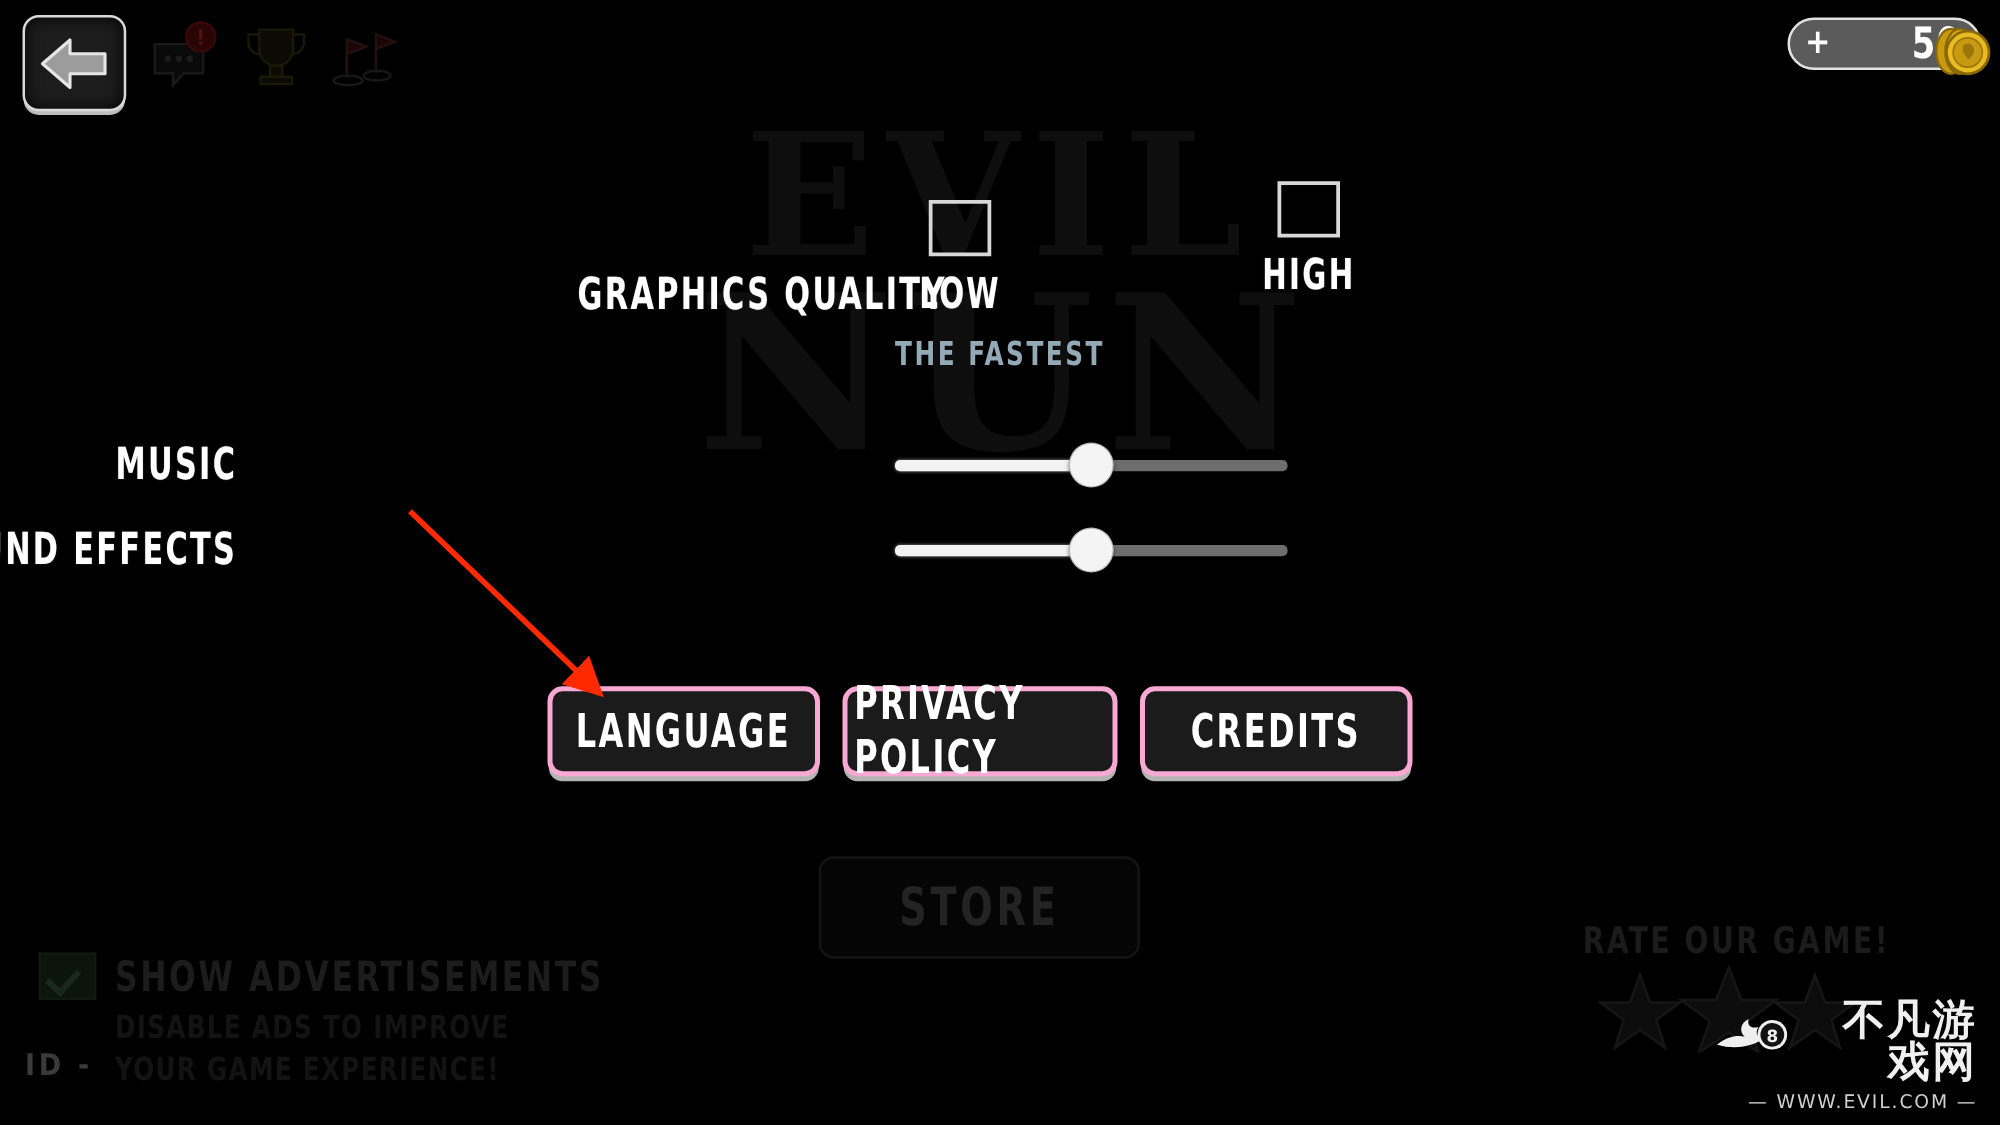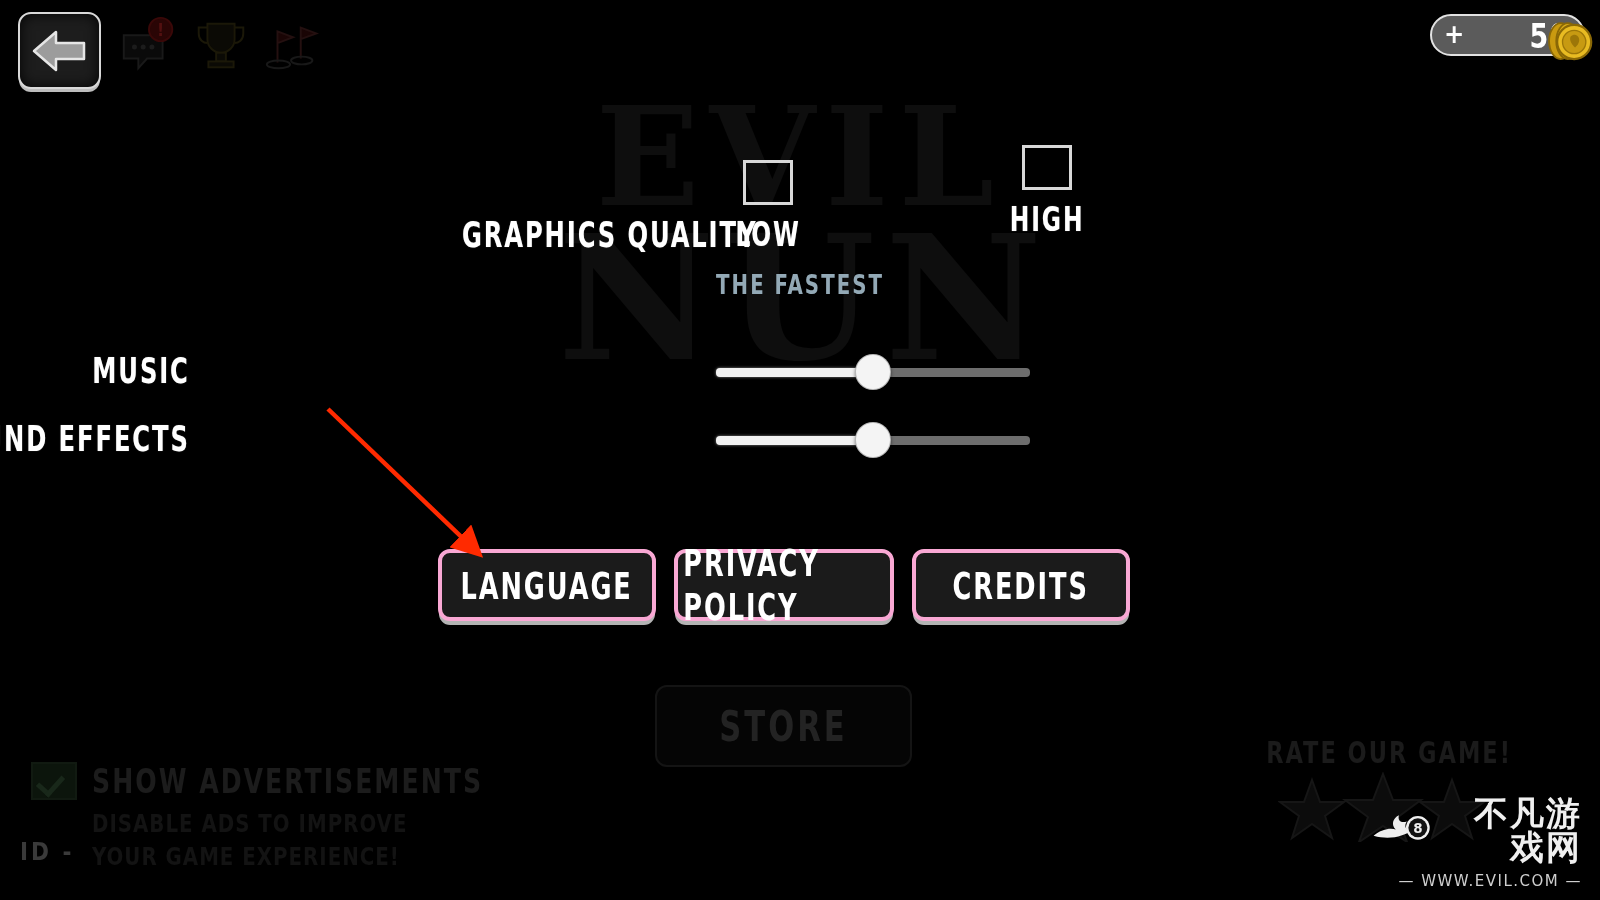--- a/index.html
+++ b/index.html
@@ -148,21 +148,21 @@
   #rateLabel{ position:absolute; right:88px; top:738px; color:#1b1b1b;
               font-size:25px; font-weight:700; letter-spacing:2px; transform:scaleY(1.18); }
   #rateStars{ position:absolute; right:112px; top:772px; width:210px; height:70px; }
   #rateStars svg{ width:100%; height:100%; }
 
   
   #wm{ position:absolute; right:18px; bottom:10px; width:210px; text-align:right; }
   #wmRow{ display:flex; align-items:center; justify-content:flex-end; gap:6px; }
   #wmFlame{ width:78px; height:48px; }
   #wmCn{ color:#f0f0f0; font-size:34px; font-weight:700; letter-spacing:2px;
-         font-family:Liberation Mono, monospace; line-height:1; margin-top:4px; }
+         font-family:Liberation Sans, sans-serif; line-height:1; margin-top:4px; }
   #wmUrl{ color:#cfcfcf; font-size:15px; letter-spacing:1.5px; margin-top:5px;
           font-family:"DejaVu Sans",sans-serif; }
 
   
   #arrow{ position:absolute; left:0; top:0; width:1600px; height:900px; pointer-events:none; }
 </style>
 </head>
 <body>
 
 <div id="stage">

